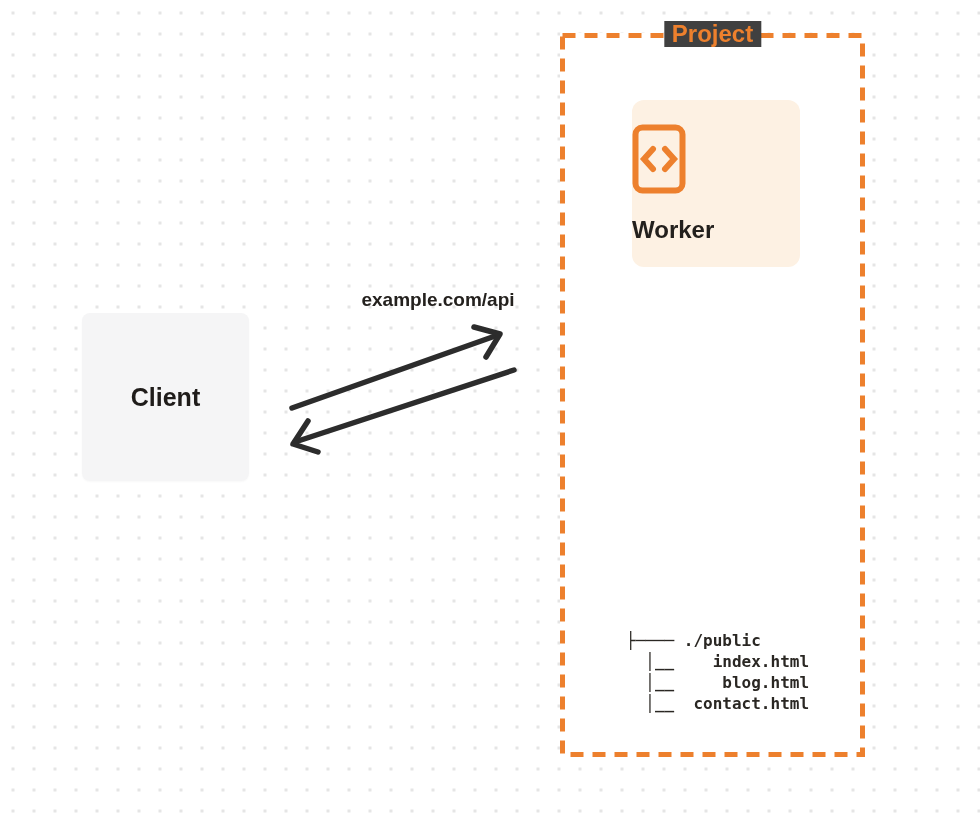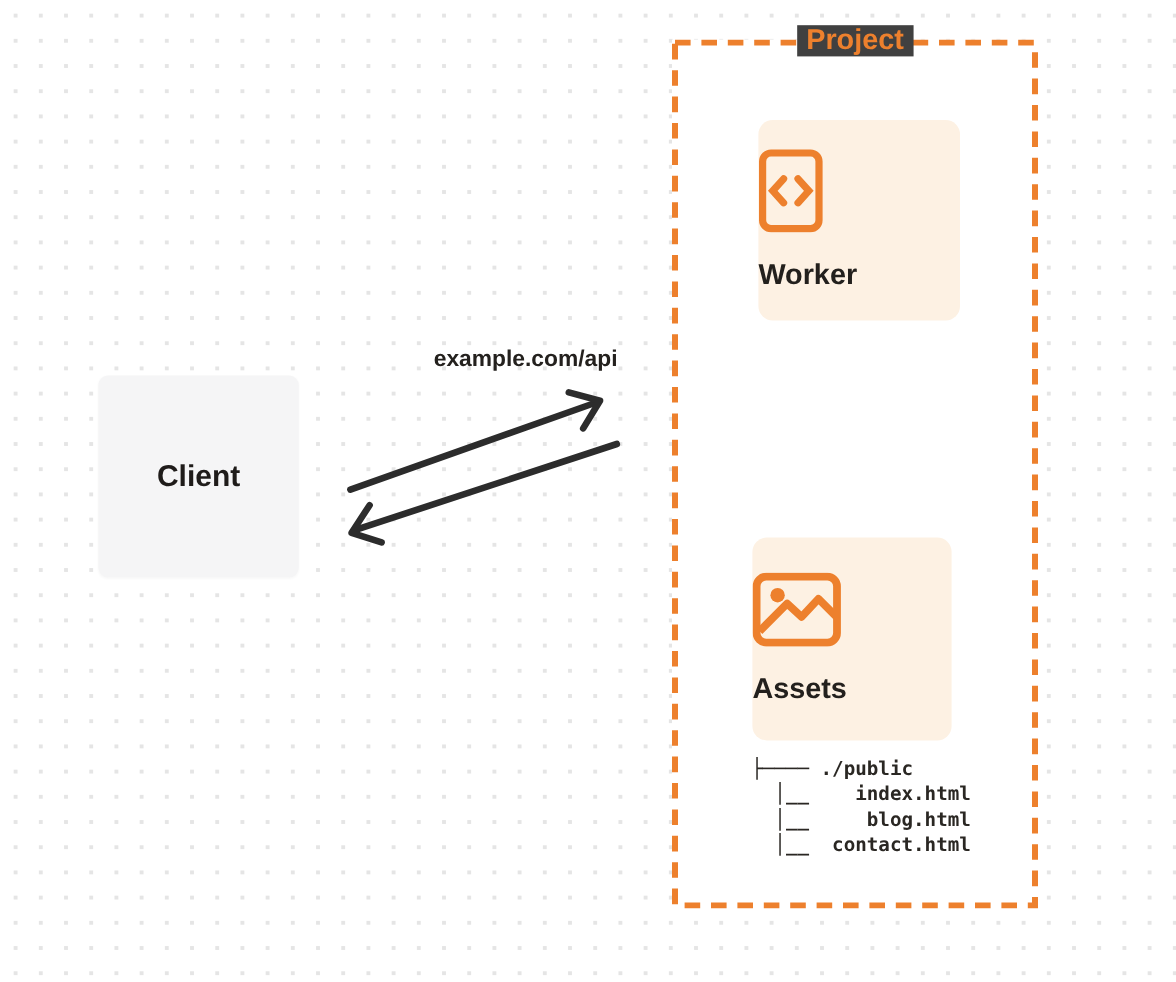--- a/index.html
+++ b/index.html
@@ -156,28 +156,20 @@
 
     <div class="card worker-card">
       <svg width="54" height="70" viewBox="0 0 54 70" xmlns="http://www.w3.org/2000/svg" aria-hidden="true">
         <rect x="3.5" y="3.5" width="47" height="63" rx="7" fill="none" stroke="#ed802d" stroke-width="6"></rect>
         <path d="M21 25 L12 35 L21 45" fill="none" stroke="#ed802d" stroke-width="6" stroke-linecap="round"></path>
         <path d="M33 25 L42 35 L33 45" fill="none" stroke="#ed802d" stroke-width="6" stroke-linecap="round"></path>
       </svg>
       <div class="card-label">Worker</div>
     </div>
 
-    <div class="card assets-card">
-      <svg width="74" height="62" viewBox="0 0 74 62" xmlns="http://www.w3.org/2000/svg" aria-hidden="true">
-        <rect x="3.5" y="3.5" width="67" height="55" rx="8" fill="none" stroke="#ed802d" stroke-width="6.5"></rect>
-        <circle cx="21" cy="19" r="6" fill="#ed802d"></circle>
-        <path d="M6 49 L29 26 L41 37 L55 22 L70 37" fill="none" stroke="#ed802d" stroke-width="6.5" stroke-linejoin="round"></path>
-      </svg>
-      <div class="card-label">Assets</div>
-    </div>
 
     <pre class="file-tree">├──── ./public
   │__    index.html
   │__     blog.html
   │__  contact.html</pre>
 
   </div>
 
 </div>
 

